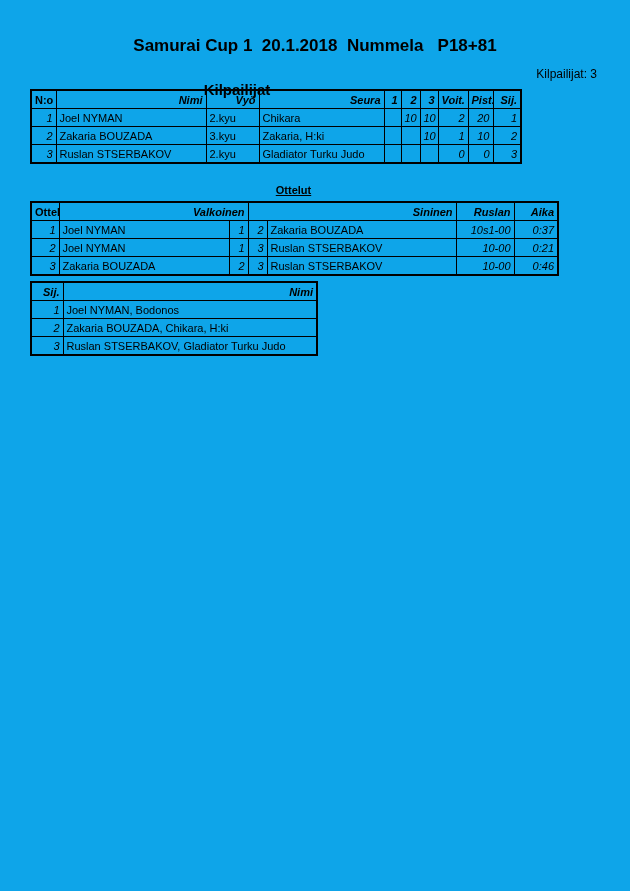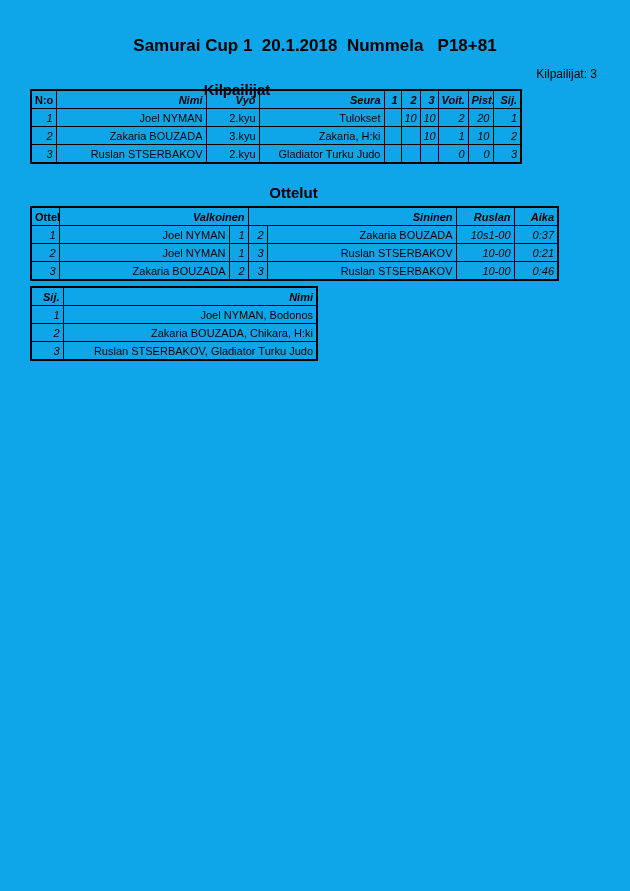--- a/index.html
+++ b/index.html
@@ -18,21 +18,21 @@
     font-size:17px;
     font-weight:700;
     white-space:pre;
   }
   .heading-row{position:relative;margin-top:9px;height:14px;}
   .h-kilpailijat{
     position:absolute;left:30px;top:16px;width:414px;
     text-align:center;font-size:15px;font-weight:700;
   }
   .count{position:absolute;right:33px;top:2px;font-size:12px;}
-  .sec-h{font-size:15px;font-weight:700;text-align:center;margin-top:20px;}
+  .sec-h{font-size:11px;font-weight:700;text-align:center;margin-top:20px;text-decoration:underline;}
   .h-ottelut{width:527px;margin-left:30px;}
   .h-tulokset{width:286px;margin-left:30px;}
   table.tbl{
     border-collapse:collapse;
     table-layout:fixed;
     margin-left:30px;
     border:2px solid #000;
   }
   .t1{width:490px;margin-top:10px;}
   .t2{width:527px;margin-top:5px;}
@@ -41,21 +41,21 @@
     border:1px solid #000;
     font-size:11px;
     height:17px;
     padding:0 3px;
     overflow:hidden;
     white-space:nowrap;
     font-weight:400;
   }
   .tbl th{font-weight:700;}
   .ac{text-align:right;font-style:italic;}
-  .al{text-align:right;margin-left:12px;}
+  .al{text-align:left;margin-left:12px;}
   .b2l{border-left:2px solid #000;}
 </style>
 </head>
 <body>
 
 <div class="page">
 
   <div class="title">Samurai Cup 1  20.1.2018  Nummela   P18+81</div>
 
   <div class="heading-row">
@@ -88,21 +88,21 @@
         <th class="ac b2l">Voit.</th>
         <th class="ac">Pist.</th>
         <th class="ac">Sij.</th>
       </tr>
     </thead>
     <tbody>
       <tr>
         <td class="ac">1</td>
         <td class="al">Joel NYMAN</td>
         <td class="al">2.kyu</td>
-        <td class="al">Tulokset</td>
+        <td class="al">Chikara</td>
         <td class="ac"></td>
         <td class="ac">10</td>
         <td class="ac">10</td>
         <td class="ac b2l">2</td>
         <td class="ac">20</td>
         <td class="ac">1</td>
       </tr>
       <tr>
         <td class="ac">2</td>
         <td class="al">Zakaria BOUZADA</td>

